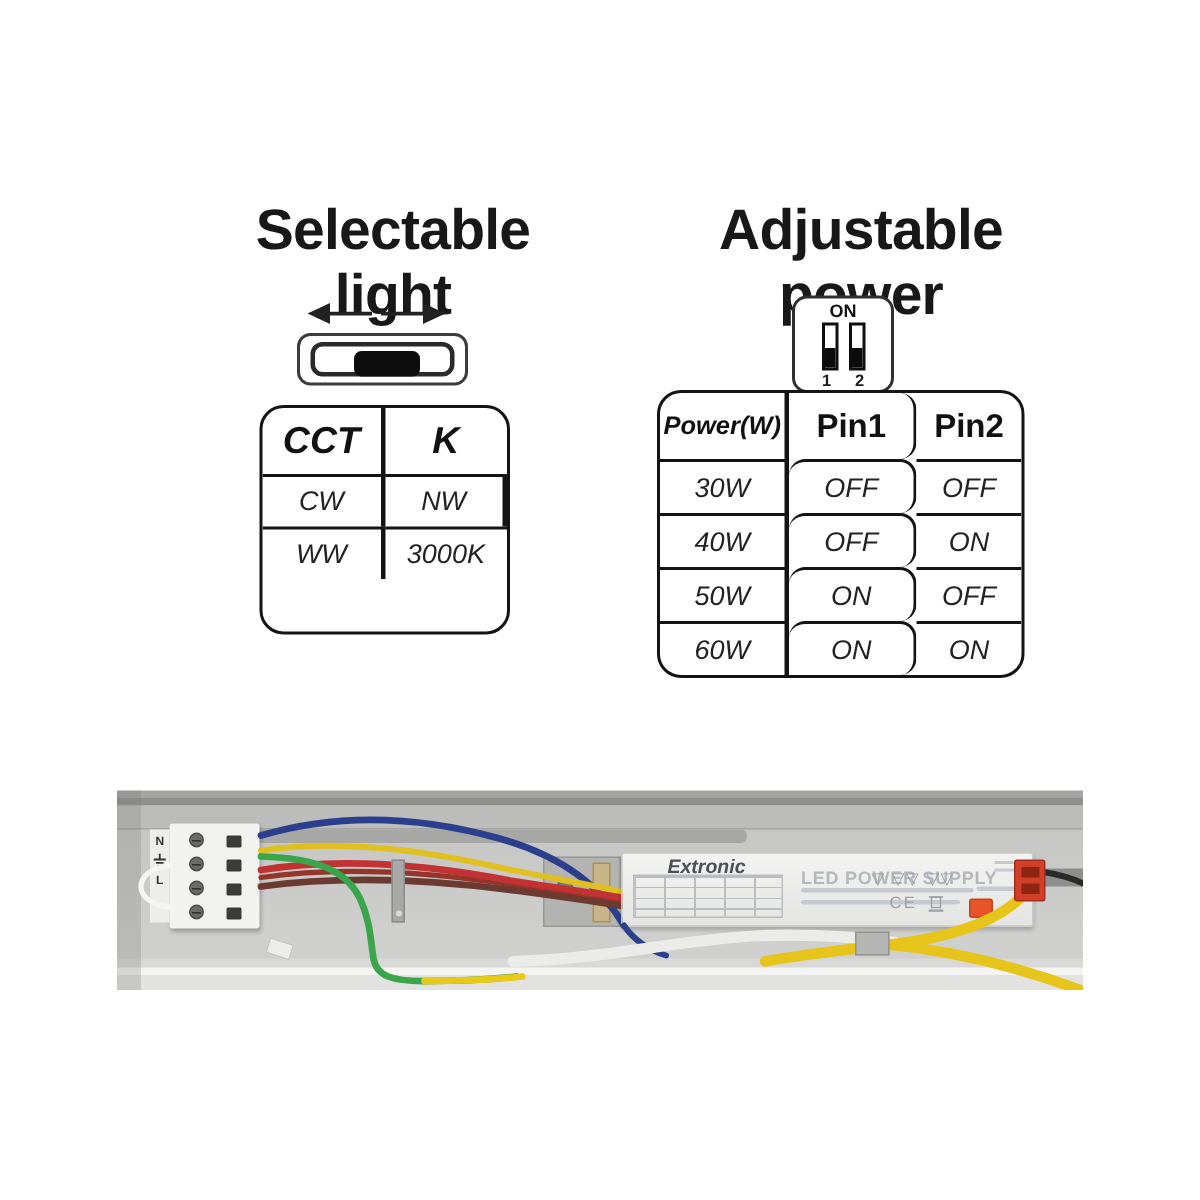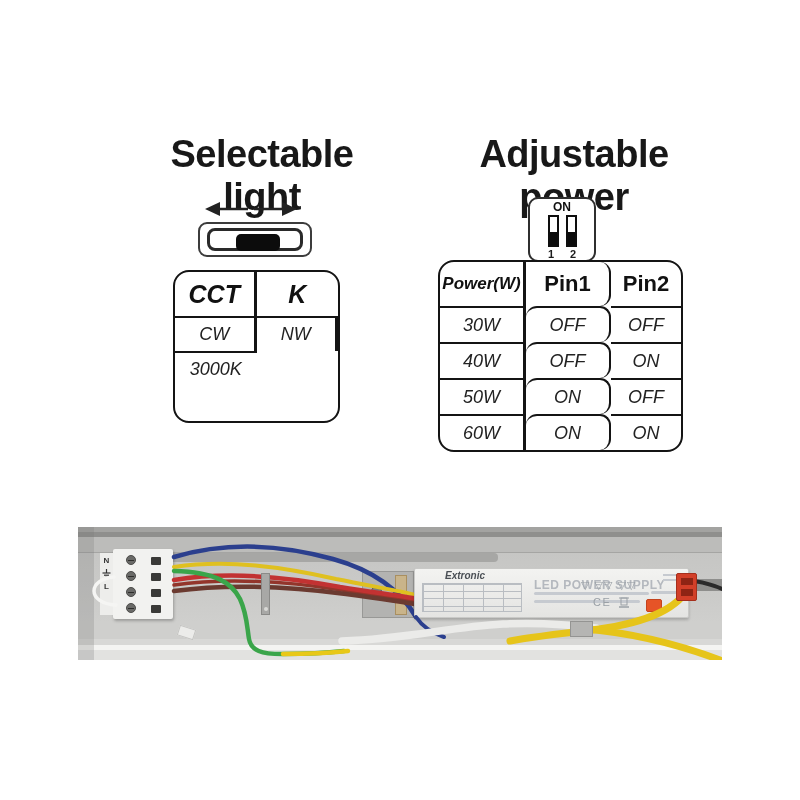--- a/index.html
+++ b/index.html
@@ -86,21 +86,21 @@
   
   #bracket{left:284px;top:44px;width:52px;height:47px;background:#b3b3b1;border:1px solid #989896;}
   #bracket .bscrew{position:absolute;left:8px;top:14px;width:11px;height:11px;border-radius:50%;
                    background:#7c7c7a;border:1px solid #575755;}
   #bracket .brass{position:absolute;right:6px;top:3px;width:12px;height:40px;background:#c9b48a;
                   border:1px solid #a98f60;}
 
   
   #driver{left:336px;top:41px;width:275px;height:50px;border:1px solid #c9c9c7;border-radius:2px;
           background:linear-gradient(#f3f3f1,#e4e4e2);box-shadow:0 2px 3px rgba(0,0,0,.2);}
-  #driver .brand{position:absolute;left:30px;top:1px;font-size:10px;font-weight:bold;
+  #driver .brand{position:absolute;left:30px;top:1px;font-size:13px;font-weight:bold;
                  font-style:italic;color:#4a4f55;}
   #driver .minigrid{position:absolute;left:7px;top:14px;width:100px;height:29px;
       border:1px solid #b9bdc2;
       background:repeating-linear-gradient(to right,#b9bdc2 0 1px,transparent 1px 20px),
                  repeating-linear-gradient(to bottom,#b9bdc2 0 1px,transparent 1px 7.2px);}
   #driver .title{position:absolute;left:119px;top:9px;font-size:12px;letter-spacing:.5px;
                  color:#b4b8be;font-weight:bold;}
   #driver .blur1{position:absolute;left:119px;top:23px;width:115px;height:3px;background:#c6cad0;border-radius:2px;}
   #driver .blur2{position:absolute;left:119px;top:31px;width:106px;height:3px;background:#c6cad0;border-radius:2px;}
   #driver .symbols{position:absolute;left:166px;top:10px;font-size:11px;color:#9aa0a6;letter-spacing:1px;}
@@ -151,20 +151,21 @@
     <span>2</span>
   </div>
 </div>
 
 <div class="ptable" id="cct-table">
   <div class="cell h-ital brt">CCT</div>
   <div class="cell h-ital">K</div>
 
   <div class="cell bt brt">CW</div>
   <div class="cell bt brt">NW</div>
+  <div class="cell bt brt">WW</div>
   <div class="cell bt">3000K</div>
 </div>
 
 <div class="ptable" id="power-table">
   <div class="cell h-power brt">Power(W)</div>
   <div class="cell h-pin br">Pin1</div>
   <div class="cell h-pin">Pin2</div>
 
   <div class="cell bt brt">30W</div>
   <div class="cell bt br">OFF</div>

